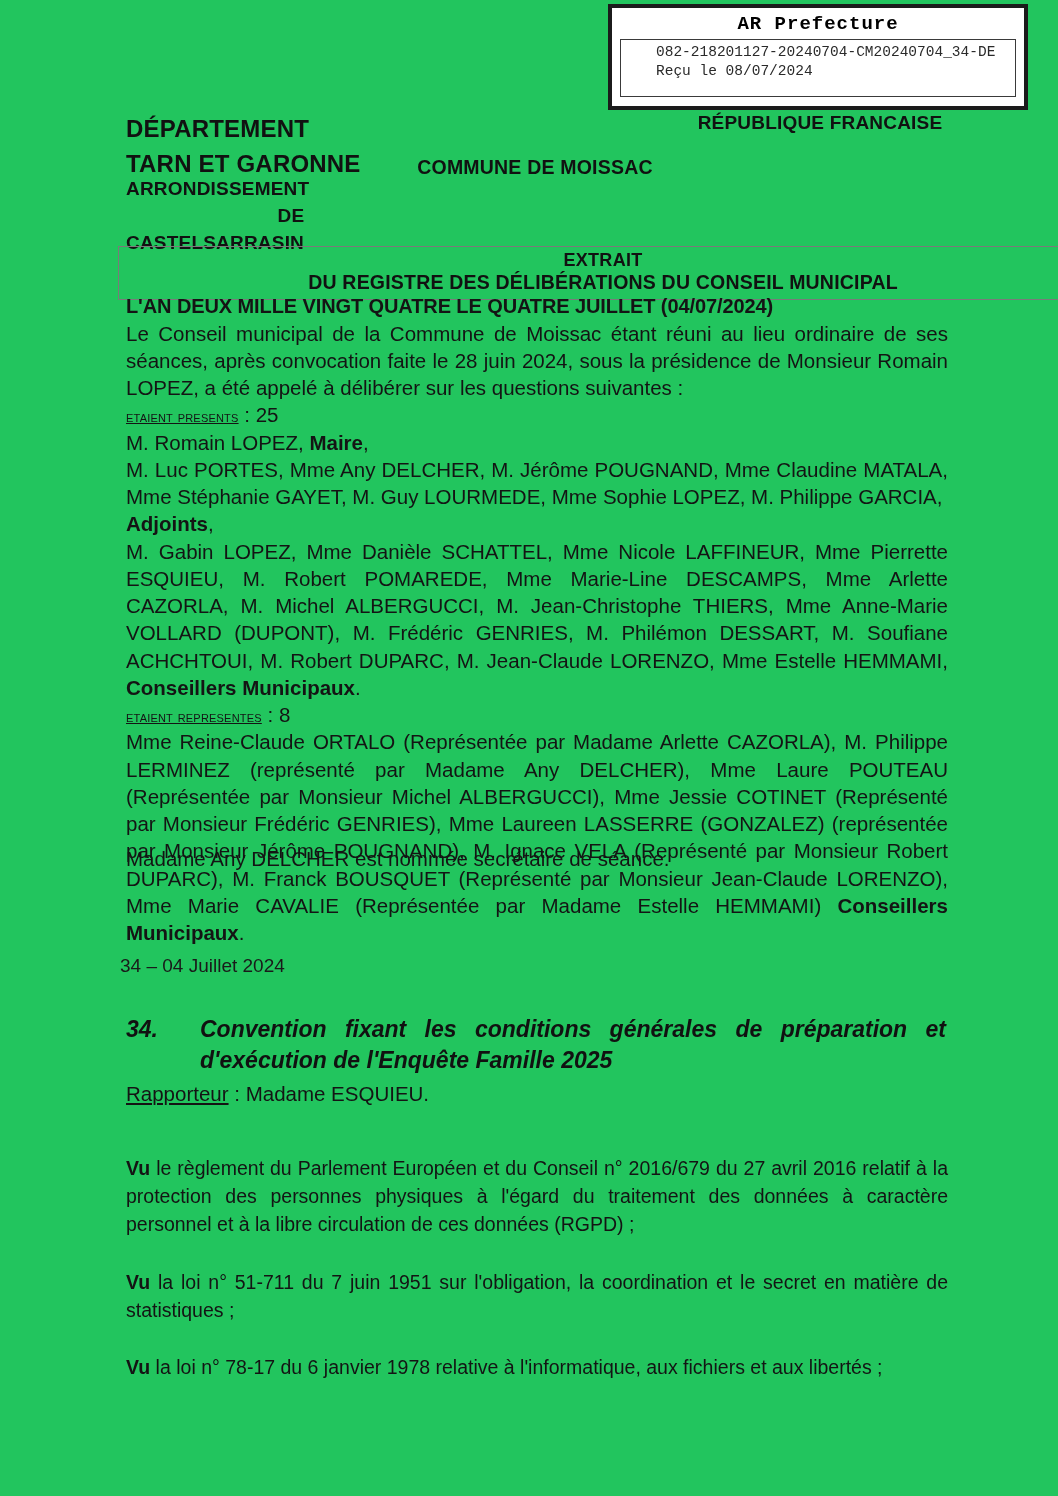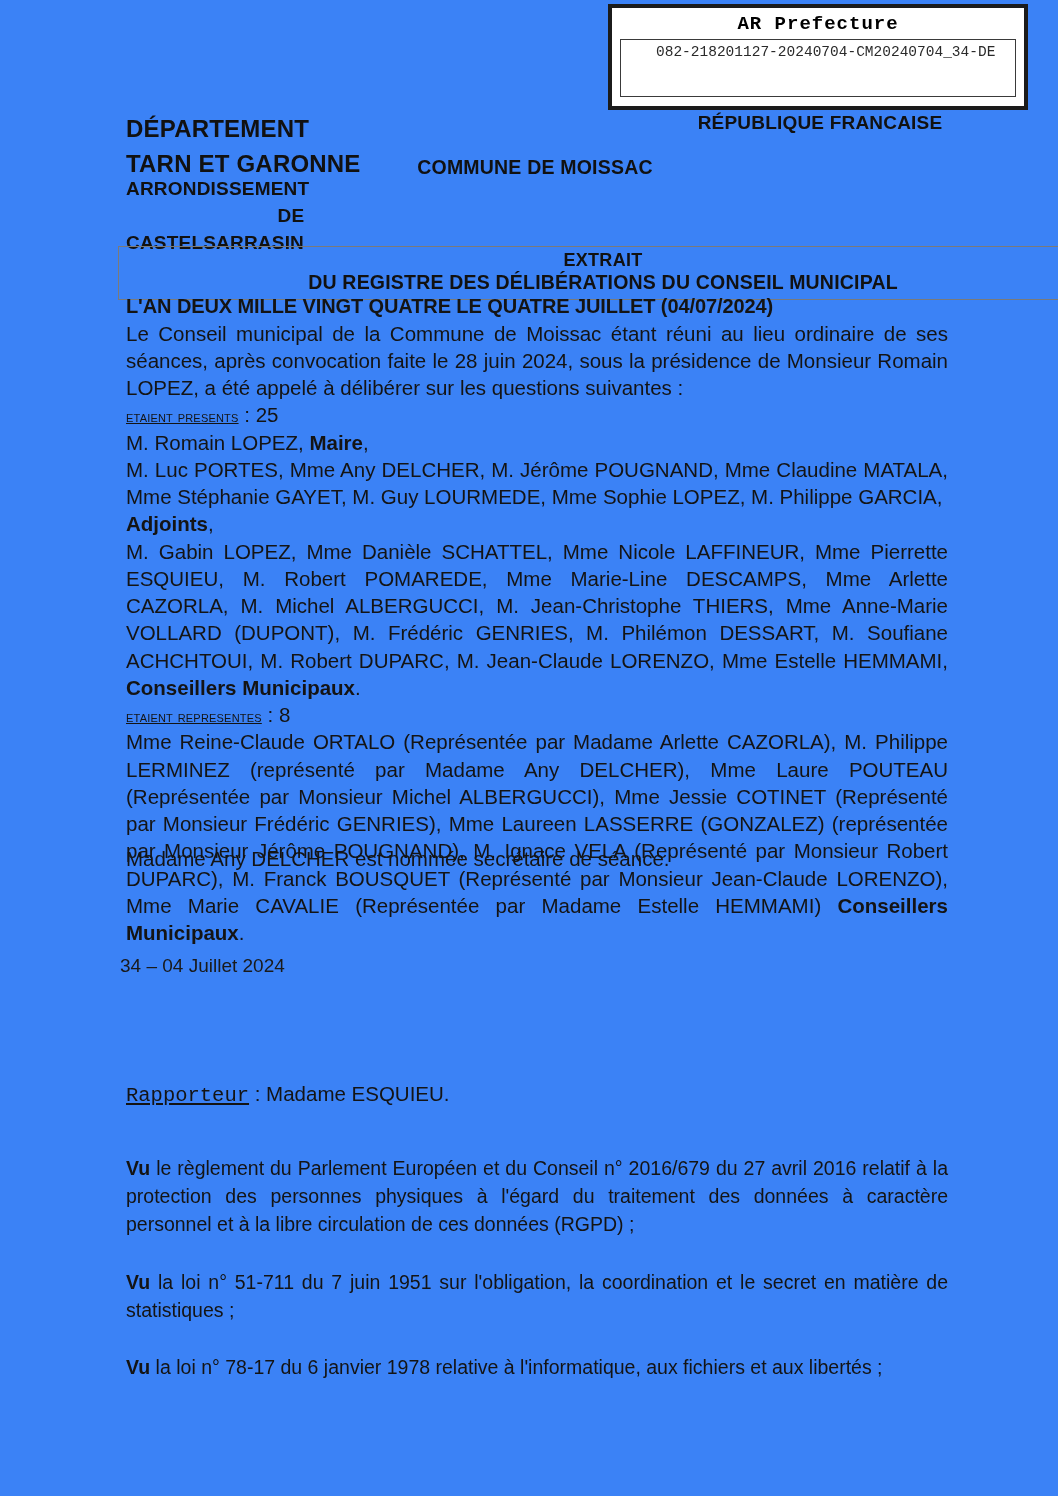--- a/index.html
+++ b/index.html
@@ -8,21 +8,21 @@
     background: #ffffff;
   }
   body {
     font-family: "Liberation Sans", sans-serif;
     color: #111111;
   }
   .page {
     position: relative;
     width: 1058px;
     height: 1496px;
-    background: #3b82f6;
+    background: #22c55e;
     overflow: hidden;
   }
 
   
   .ar-stamp {
     position: absolute;
     left: 608px;
     top: 4px;
     width: 420px;
     height: 106px;
@@ -204,21 +204,21 @@
     text-justify: inter-word;
   }
 
   .rapporteur {
     position: absolute;
     left: 126px;
     top: 1082px;
     font-size: 20.5px;
     color: #141414;
   }
-  .rapporteur u { text-decoration: underline; font-family: Liberation Mono, monospace; }
+  .rapporteur u { text-decoration: underline; }
 
   
   .vu-block {
     position: absolute;
     left: 126px;
     top: 1155px;
     width: 822px;
     font-size: 19.5px;
     line-height: 1.43;
     color: #141414;
@@ -232,20 +232,21 @@
 </style>
 </head>
 <body>
 
 <div class="page">
 
   <div class="ar-stamp">
     <div class="ar-stamp-title">AR Prefecture</div>
     <div class="ar-stamp-inner">
       <div class="ar-stamp-line">082-218201127-20240704-CM20240704_34-DE</div>
+      <div class="ar-stamp-line">Reçu le 08/07/2024</div>
     </div>
   </div>
 
   <div class="republique">RÉPUBLIQUE FRANCAISE</div>
 
   <div class="dept-block">
     <div>DÉPARTEMENT</div>
     <div>TARN ET GARONNE</div>
   </div>
 
@@ -287,20 +288,24 @@
       <span>Mme Reine-Claude ORTALO (Représentée par Madame Arlette CAZORLA), M. Philippe LERMINEZ (représenté par Madame Any DELCHER), Mme Laure POUTEAU (Représentée par Monsieur Michel ALBERGUCCI), Mme Jessie COTINET (Représenté par Monsieur Frédéric GENRIES), Mme Laureen LASSERRE (GONZALEZ) (représentée par Monsieur Jérôme POUGNAND), M. Ignace VELA (Représenté par Monsieur Robert DUPARC), M. Franck BOUSQUET (Représenté par Monsieur Jean-Claude LORENZO), Mme Marie CAVALIE (Représentée par Madame Estelle HEMMAMI) </span><span class="b">Conseillers Municipaux</span><span>.</span>
     </p>
   </div>
 
   <div class="secretaire">Madame Any DELCHER est nommée secrétaire de séance.</div>
 
   <div class="recensement">
     <div class="recensement-ref">34 – 04 Juillet 2024</div>
   </div>
 
+  <div class="delib-title">
+    <span class="delib-num">34.</span>
+    <span class="delib-text">Convention fixant les conditions générales de préparation et d'exécution de l'Enquête Famille 2025</span>
+  </div>
 
   <div class="rapporteur">
     <u>Rapporteur</u><span> : Madame ESQUIEU.</span>
   </div>
 
   <div class="vu-block">
     <p class="vu-para">
       <span class="b">Vu</span><span> le règlement du Parlement Européen et du Conseil n° 2016/679 du 27 avril 2016 relatif à la protection des personnes physiques à l'égard du traitement des données à caractère personnel et à la libre circulation de ces données (RGPD) ;</span>
     </p>
     <p class="vu-para">

